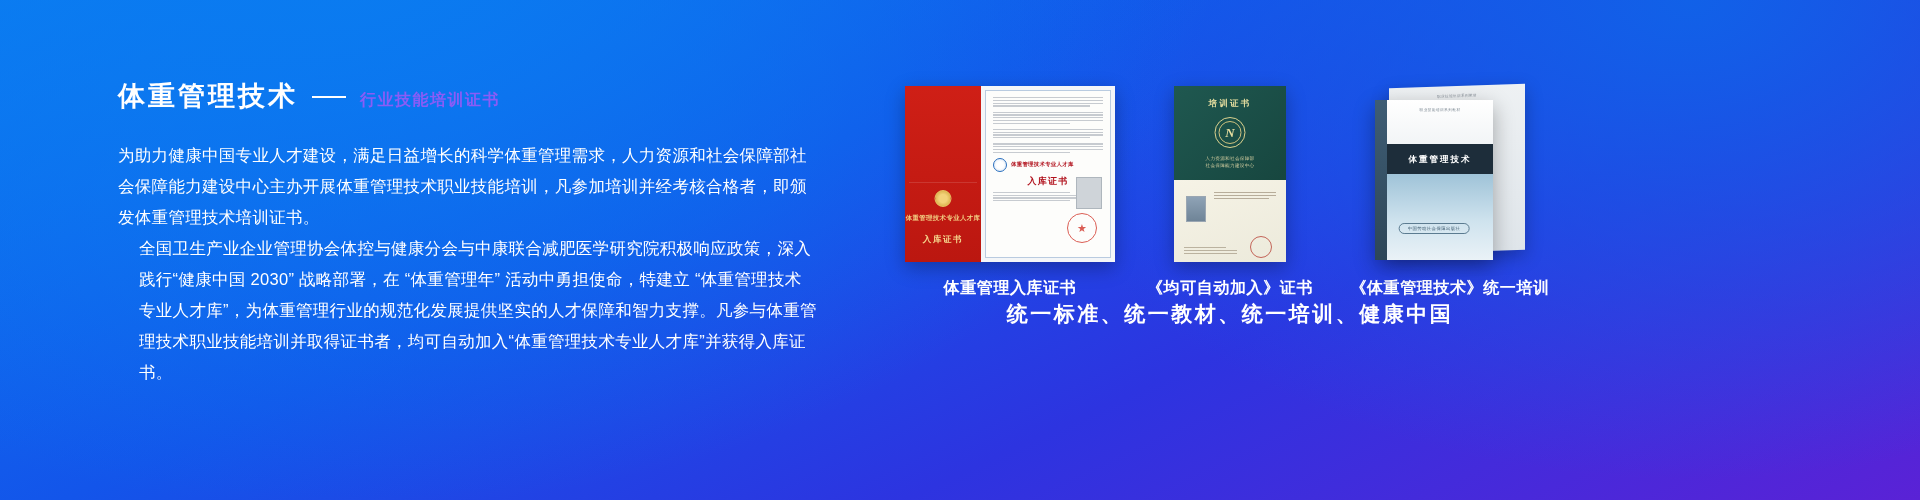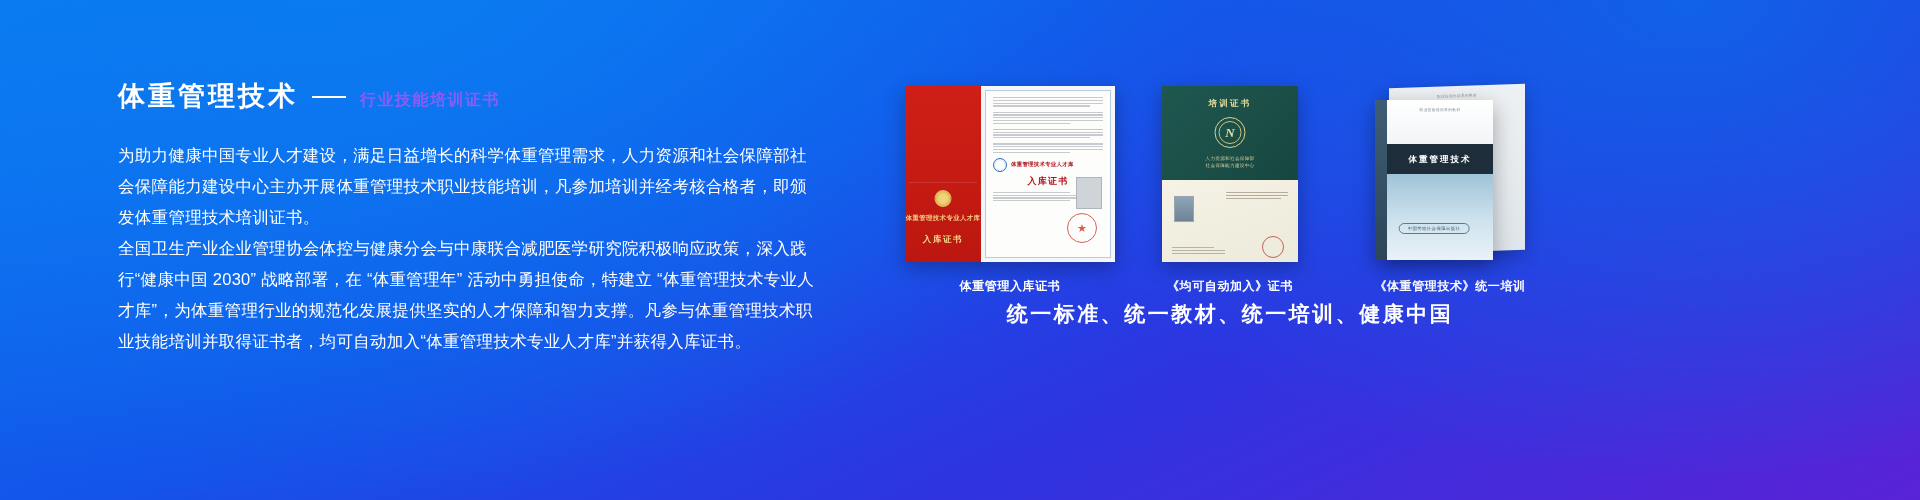--- a/index.html
+++ b/index.html
@@ -22,27 +22,27 @@
     font-size:27px; font-weight:700; letter-spacing:3px;
     color:#ffffff; white-space:nowrap;
   }
   .title-dash {
     display:inline-block; width:34px; height:2px; background:#ffffff;
     position:relative; top:-7px; flex:none;
   }
   .title-sub { font-size:16px; font-weight:700; letter-spacing:1.5px; color:#8b5cf6; white-space:nowrap; }
 
   .para { font-size:16.5px; line-height:31px; letter-spacing:0.3px; color:#ffffff; font-weight:400; }
-  .para + .para { margin-top:0; }
+  .para + .para { margin-top:0;margin-left:21px; }
 
   
   .certs { position:absolute; left:900px; top:86px; width:660px; display:flex; align-items:flex-start; gap:0; }
   .cert-col { width:220px; display:flex; flex-direction:column; align-items:center; }
   .cert-art { height:176px; display:flex; align-items:flex-start; justify-content:center; }
-  .cert-cap { margin-top:16px; font-size:12px; font-weight:700; letter-spacing:0.6px; color:#fff; text-align:center; white-space:nowrap; }
+  .cert-cap { margin-top:16px; font-size:16px; font-weight:700; letter-spacing:0.6px; color:#fff; text-align:center; white-space:nowrap; }
 
   
   .c1 { display:flex; box-shadow:0 6px 18px rgba(0,0,0,.28); }
   .c1-left {
     width:76px; height:176px; background:linear-gradient(180deg,#cf1f16 0%,#bb1710 100%);
     position:relative;
   }
   .c1-left:after{content:"";position:absolute;left:4px;right:4px;top:96px;height:1px;background:rgba(255,255,255,.13);}
   .c1-seal {
     position:absolute; left:50%; transform:translateX(-50%); top:104px;
@@ -70,21 +70,21 @@
   .c1-hd { font-size:5.4px; color:#b1111c; font-weight:700; letter-spacing:.3px; }
   .c1-big { text-align:center; font-size:9px; color:#b1111c; font-weight:700; letter-spacing:1.2px; margin:3px 0 4px; }
   .c1-photo { position:absolute; right:8px; top:86px; width:26px; height:32px; background:#cfd4d9; border:1px solid #aeb6bd;}
   .c1-stamp {
     position:absolute; right:13px; bottom:14px; width:30px; height:30px; border-radius:50%;
     border:1.6px solid #d33b30; opacity:.82;
   }
   .c1-star { position:absolute; left:50%; top:50%; transform:translate(-50%,-50%); color:#d33b30; font-size:11px; line-height:1;}
 
   
-  .c2 { width:136px; box-shadow:0 6px 18px rgba(0,0,0,.28); }
+  .c2 { width:112px; box-shadow:0 6px 18px rgba(0,0,0,.28); }
   .c2-top {
     height:94px; background:linear-gradient(135deg,#1f5850 0%,#17463f 100%);
     position:relative;
   }
   .c2-title { position:absolute; left:0; right:0; top:12px; text-align:center; font-size:8.5px; color:#e8dfa0; letter-spacing:2.2px; font-weight:700;}
   .c2-badge {
     position:absolute; left:50%; top:31px; transform:translateX(-50%);
     width:31px; height:31px; border-radius:50%;
     border:1.6px solid #dcd38f; display:flex; align-items:center; justify-content:center;
   }

